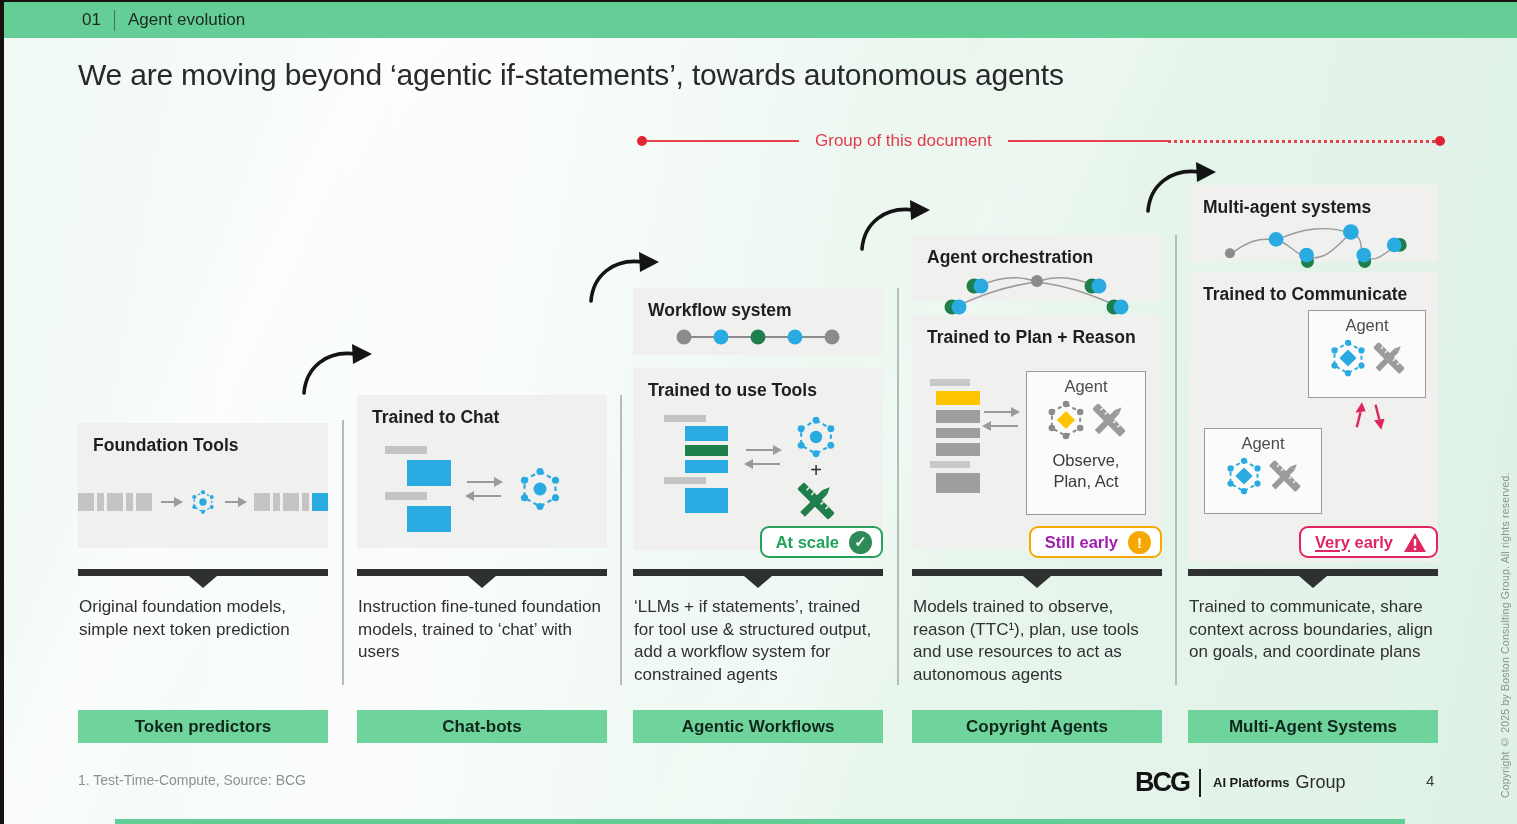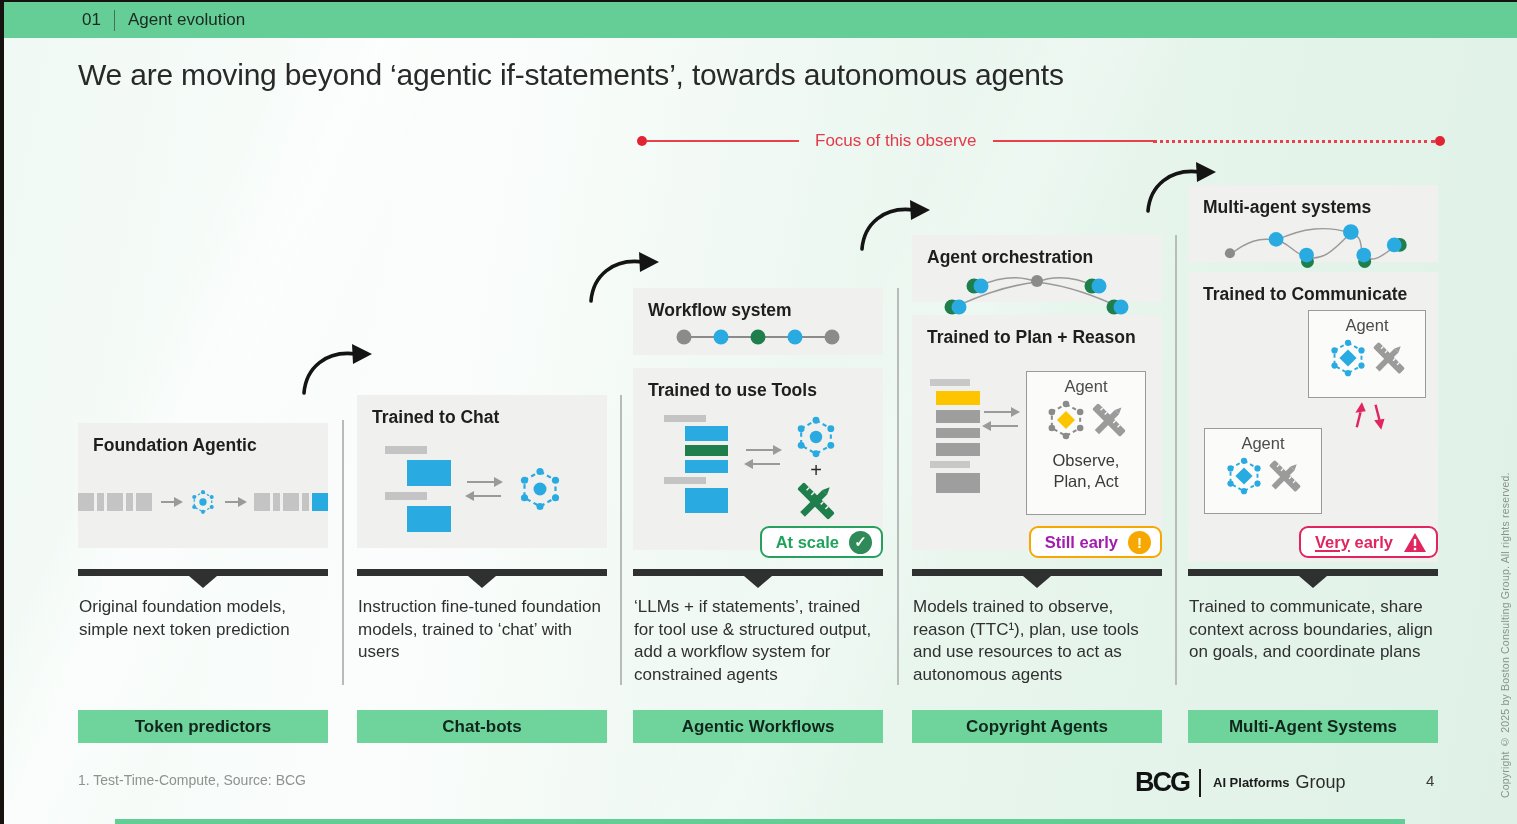--- a/index.html
+++ b/index.html
@@ -124,21 +124,21 @@
     <span class="sec-no">01</span>
     <span class="sec-div"></span>
     <span class="sec-title">Agent evolution</span>
   </div>
 
   <div class="page-title">We are moving beyond ‘agentic if-statements’, towards autonomous agents</div>
 
   <div class="focus-row">
     <span class="f-dot"></span>
     <span class="f-line"></span>
-    <span class="f-label">Focus of this observe</span>
+    <span class="f-label">Group of this document</span>
     <span class="f-line2"></span>
     <span class="f-dots"></span>
     <span class="f-dot"></span>
   </div>
 
   <svg class="swoosh" style="left:298px;top:340px" width="80" height="58" viewBox="0 0 80 58">
     <path d="M6 53 C 8 28, 28 10, 58 14" fill="none" stroke="#141414" stroke-width="3.6" stroke-linecap="round"></path>
     <path d="M54 4 L74 14 L55 24 Z" fill="#141414"></path>
   </svg>
   <svg class="swoosh" style="left:585px;top:248px" width="80" height="58" viewBox="0 0 80 58">
@@ -154,21 +154,21 @@
     <path d="M54 4 L74 14 L55 24 Z" fill="#141414"></path>
   </svg>
 
   <div class="vdiv" style="left:342px;top:420px;height:265px"></div>
   <div class="vdiv" style="left:620px;top:395px;height:290px"></div>
   <div class="vdiv" style="left:897px;top:288px;height:397px"></div>
   <div class="vdiv" style="left:1175px;top:235px;height:450px"></div>
 
   <div class="col" style="left:78px">
     <div class="card" style="top:423px;height:125px">
-      <div class="card-title">Foundation Agentic</div>
+      <div class="card-title">Foundation Tools</div>
       <div class="fm-illus">
         <span class="tokrow">
           <span class="tok w16"></span>
             <span class="tok w7"></span>
             <span class="tok w16"></span>
             <span class="tok w7"></span>
             <span class="tok w16"></span>
         </span>
         <span class="h-arrow"></span>
         <svg width="44" height="44" viewBox="0 0 46 46">

